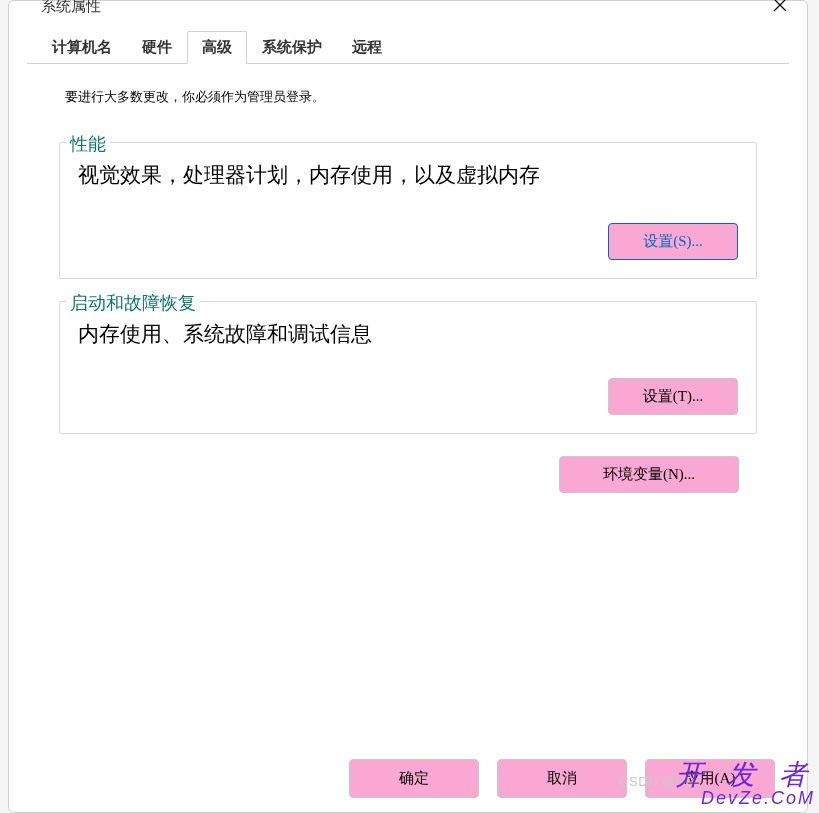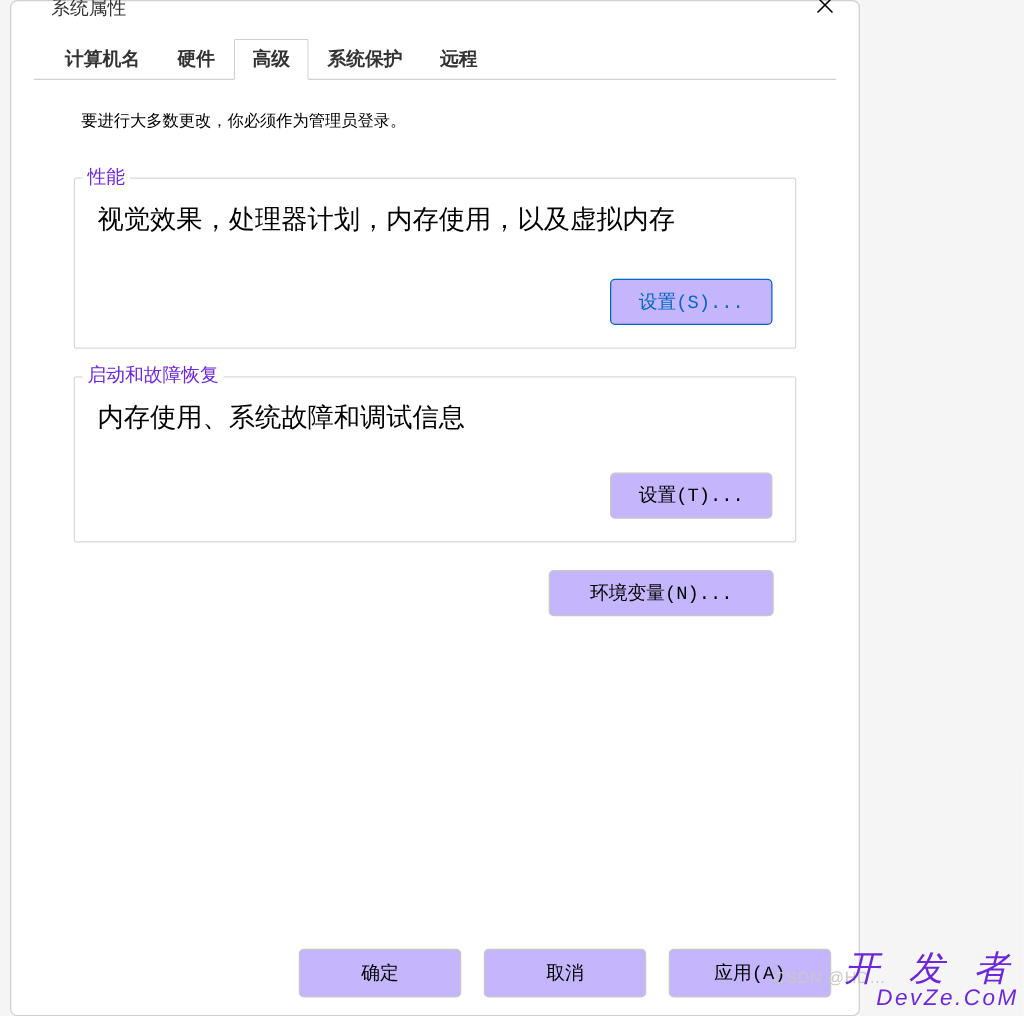--- a/index.html
+++ b/index.html
@@ -11,21 +11,21 @@
       font-family: "Microsoft YaHei", "Segoe UI", sans-serif;
       font-size: 15px;
       background: #f5f5f5;
       width: 819px;
       height: 813px;
       overflow: hidden;
       position: relative;
     }
     .dialog {
       background: #ffffff;
-      width: 680px;
+      width: 800px;
       height: 813px;
       border: 1px solid #d0d0d0;
       border-radius: 6px;
       position: relative;
       margin-left: 8px;
     }
     .title-bar {
       display: flex;
       justify-content: space-between;
       align-items: center;
@@ -95,64 +95,64 @@
       border-radius: 2px;
       padding: 18px 18px 18px 18px;
       margin-bottom: 22px;
     }
     .group-legend {
       position: absolute;
       top: -11px;
       left: 6px;
       background: #fff;
       padding: 0 4px;
-      font-size: 15px;
-      color: #6d28d9;
+      font-size: 18px;
+      color: #0f766e;
     }
     .group-desc {
       font-size: 21px;
       color: #000;
       margin-bottom: 34px;
     }
     .group-desc.short-gap {
       margin-bottom: 30px;
     }
     .btn-row {
       display: flex;
       justify-content: flex-end;
     }
     .btn {
       min-width: 130px;
       padding: 8px 18px;
       font-size: 15px;
       color: #000;
-      background: #c4b5fd;
+      background: #f9a8d4;
       border: 1px solid #c8c8c8;
       border-radius: 4px;
       cursor: pointer;
-      font-family: Liberation Mono, monospace;
+      font-family: Liberation Serif, serif;
       text-align: center;
     }
     .btn.primary {
       border: 1px solid #0067c0;
       color: #0067c0;
     }
     .env-row {
       display: flex;
       justify-content: flex-end;
       padding-right: 18px;
       margin-top: 6px;
     }
     .env-row .btn {
       min-width: 180px;
     }
     .footer {
       position: absolute;
       bottom: 14px;
-      right: 22px;
+      right: 32px;
       display: flex;
       gap: 18px;
     }
     .footer .btn {
       min-width: 130px;
       padding: 9px 20px;
     }
     .watermark1 {
       position: absolute;
       bottom: 24px;

